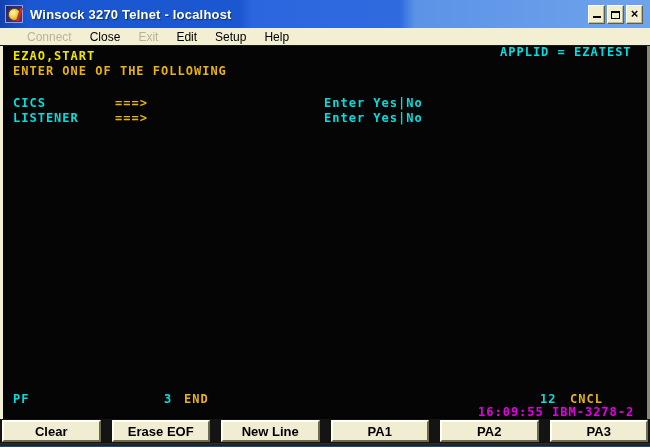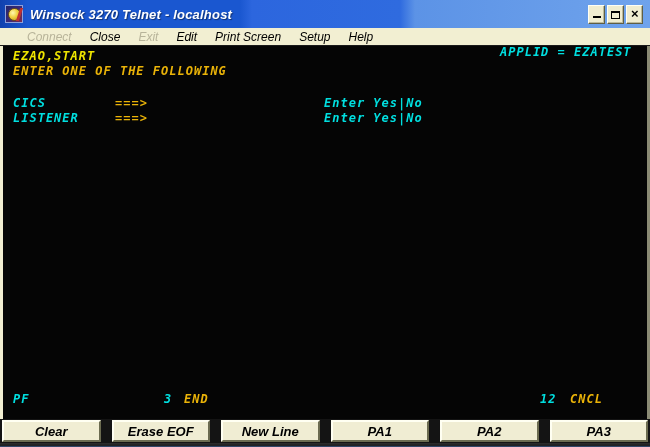--- a/index.html
+++ b/index.html
@@ -1,21 +1,21 @@
 <!DOCTYPE html>
 <html><head>
 <meta charset="utf-8">
 <style>
   html,body { margin:0; padding:0; }
   body {
     width:650px; height:447px; overflow:hidden;
     font-family:"Liberation Sans", sans-serif;
     background:#000;
   }
-  .window { position:relative; width:650px; height:447px; background:#F2EFD2;font-style:italic; }
+  .window { position:relative; width:650px; height:447px; background:#F2EFD2; }
 
   
   .titlebar {
     height:28px; display:flex; align-items:center; padding:0 5px; box-sizing:border-box;
     background:linear-gradient(90deg,#1141AE 0px,#1A57D0 28px,#1A57D0 240px,#2C66DE 252px,#2F6BDF 400px,#5C93E6 415px,#6FA3EC 100%);
   }
   .app-icon {
     width:18px; height:18px; flex:0 0 18px; position:relative;
     background:linear-gradient(135deg,#24246A 0%,#3A2A7A 55%,#7A2A50 100%);
     border:1px solid #8FA0D8; box-sizing:border-box;
@@ -106,21 +106,20 @@
           <span class="glyph-close">×</span>
         </div>
     </div>
   </div>
 
   <div class="menubar">
     <span class="menu-item disabled">Connect</span>
     <span class="menu-item">Close</span>
     <span class="menu-item disabled">Exit</span>
     <span class="menu-item">Edit</span>
-    <span class="menu-item">Print Screen</span>
     <span class="menu-item">Setup</span>
     <span class="menu-item">Help</span>
   </div>
 
   <div class="terminal">
     <span class="t c-yellow" style="left:10px; top:4px;">EZAO,START</span>
     <span class="t c-cyan" style="left:497px; top:0;">APPLID = EZATEST</span>
     <span class="t c-red" style="left:10px; top:19px;">ENTER ONE OF THE FOLLOWING</span>
 
     <span class="t c-cyan" style="left:10px; top:51px;">CICS</span>
@@ -130,20 +129,21 @@
     <span class="t c-cyan" style="left:10px; top:66px;">LISTENER</span>
     <span class="t c-red" style="left:112px; top:66px;">===&gt;</span>
     <span class="t c-cyan" style="left:321px; top:66px;">Enter Yes|No</span>
 
     <span class="t c-cyan" style="left:10px; top:347px;">PF</span>
     <span class="t c-cyan" style="left:161px; top:347px;">3</span>
     <span class="t c-red" style="left:181px; top:347px;">END</span>
     <span class="t c-cyan" style="left:537px; top:347px;">12</span>
     <span class="t c-red" style="left:567px; top:347px;">CNCL</span>
 
+    <span class="t c-magenta" style="left:475px; top:360px;">16:09:55 IBM-3278-2</span>
   </div>
 
   <div class="keypad">
     <div class="pad-btn">Clear</div>
     <div class="pad-btn">Erase EOF</div>
     <div class="pad-btn">New Line</div>
     <div class="pad-btn">PA1</div>
     <div class="pad-btn">PA2</div>
     <div class="pad-btn">PA3</div>
   </div>

